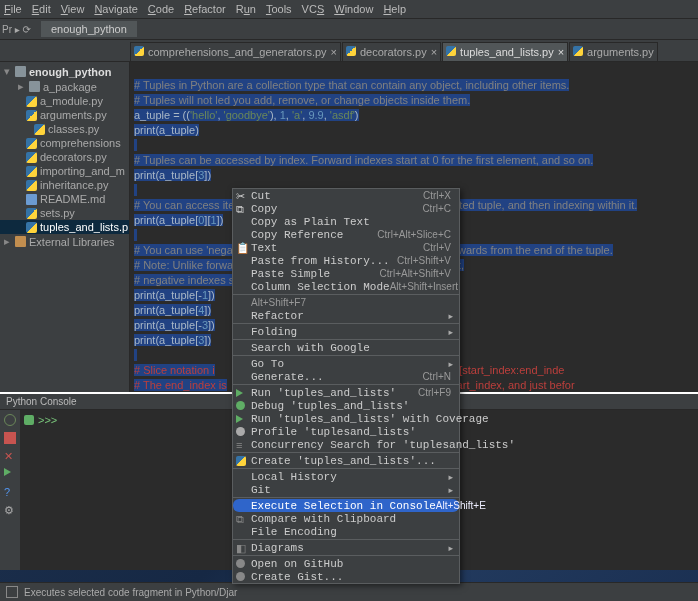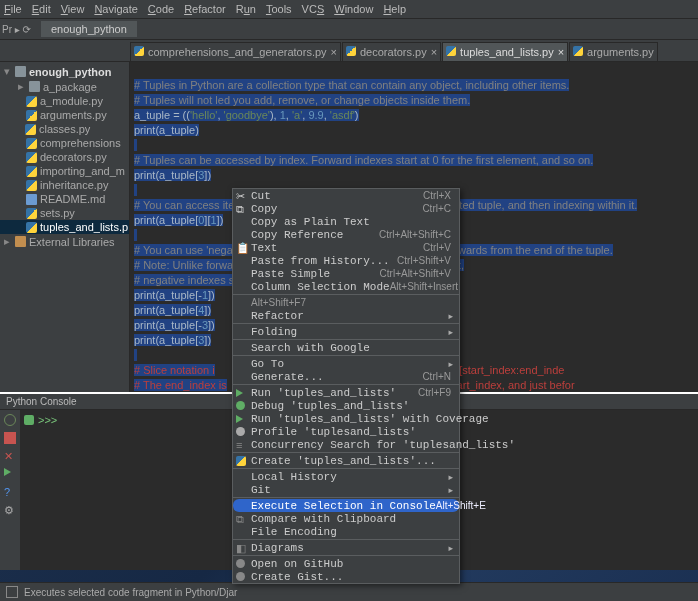--- a/index.html
+++ b/index.html
@@ -106,21 +106,21 @@
         <span>a_package</span>
       </div>
     <div class="node" style="padding-left:26px">
         <span class="py-ic"></span>
         <span>a_module.py</span>
       </div>
     <div class="node" style="padding-left:26px">
         <span class="py-ic"></span>
         <span>arguments.py</span>
       </div>
-    <div class="node" style="padding-left:25px">
+    <div class="node" style="padding-left:34px">
         <span class="py-ic"></span>
         <span>classes.py</span>
       </div>
     <div class="node" style="padding-left:26px">
         <span class="py-ic"></span>
         <span>comprehensions</span>
       </div>
     <div class="node" style="padding-left:26px">
         <span class="py-ic"></span>
         <span>decorators.py</span>
@@ -222,21 +222,21 @@
   <div class="row">
       <span class="ic">⧉</span>
       <span class="lbl">Copy</span>
       <span class="sc">Ctrl+C</span>
     </div>
   <div class="row">
       <span class="lbl">Copy as Plain Text</span>
     </div>
   <div class="row">
       <span class="lbl">Copy Reference</span>
-      <span class="sc">Ctrl+Alt+Shift+C</span>
+      <span class="sc">Ctrl+Alt+Slice+C</span>
     </div>
   <div class="row">
       <span class="ic">📋</span>
       <span class="lbl">Text</span>
       <span class="sc">Ctrl+V</span>
     </div>
   <div class="row">
       <span class="lbl">Paste from History...</span>
       <span class="sc">Ctrl+Shift+V</span>
     </div>

